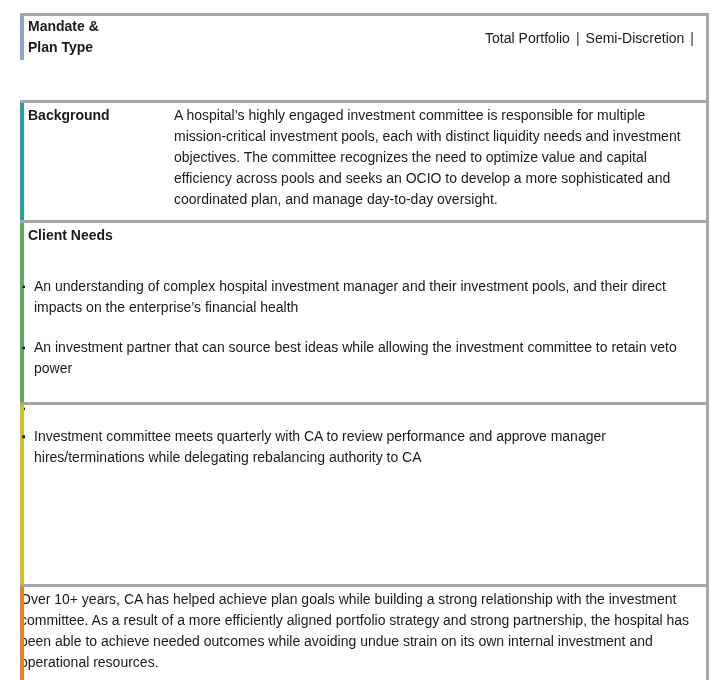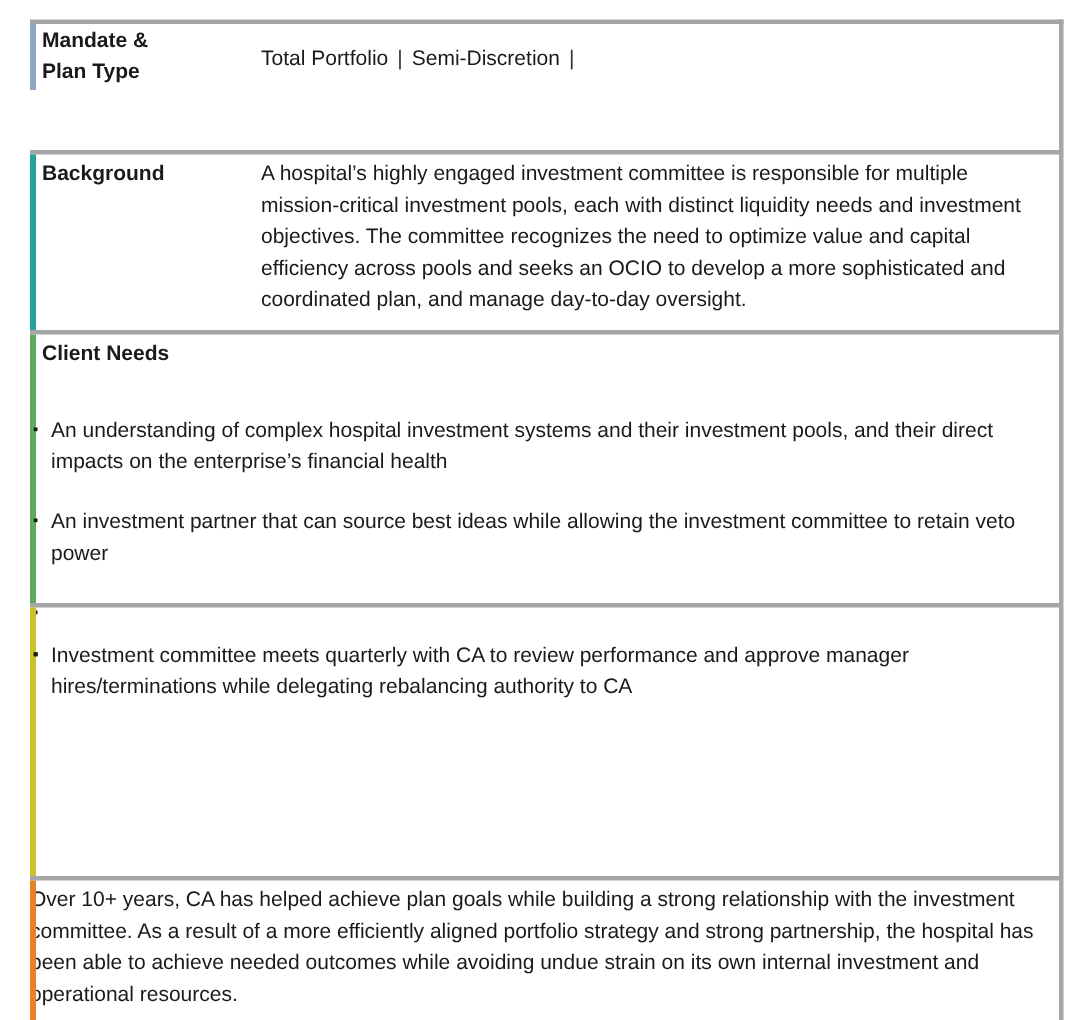--- a/index.html
+++ b/index.html
@@ -5,21 +5,21 @@
     html, body { margin: 0; padding: 0; background: #ffffff; }
     body { width: 726px; height: 680px; position: relative; overflow: hidden;
       font-family: "Liberation Sans", sans-serif; color: #1a1a1a; }
     .table { position: absolute; left: 20px; top: 13px; width: 686px;
       border-top: 3px solid #a6a6a8; border-right: 3px solid #a6a6a8; border-bottom: 3px solid #a6a6a8; }
     .row { display: flex; position: relative; border-top: 3px solid #a6a6a8; gap: 28px; }
     .row:first-child { border-top: none; }
     .row .bar { position: absolute; left: 0; top: 0; bottom: 0; width: 4px; }
     .label { width: 126px; padding-left: 8px; font-weight: bold; font-size: 14px; line-height: 21px;
       padding-top: 2px; box-sizing: border-box; }
-    .content { flex: 1; font-size: 14px; line-height: 21px; padding-top: 2px; padding-right: 6px; }
+    .content { flex: 1; font-size: 14px; line-height: 21px; padding-top: 2px; padding-right: 6px; justify-content: flex-end; }
     .header .label { width: 126px; line-height: 21px; padding-top: 0; padding-bottom: 2px; }
     .header .content { display: flex; align-items: center; padding-top: 0; }
     .para { padding-bottom: 20px; }
     ul { list-style: none; margin: 0; padding: 0; }
     li { position: relative; padding-left: 14px; margin-bottom: 19px; }
     li:last-child { margin-bottom: 17px; }
     .bullet { position: absolute; left: 2px; top: 0; font-size: 10px; }
     .sep { margin: 0 6px; color: #333; }
   </style>
 </head>
@@ -47,21 +47,21 @@
     <div class="content">
       <div class="para">A hospital’s highly engaged investment committee is responsible for multiple mission-critical investment pools, each with distinct liquidity needs and investment objectives.  The committee recognizes the need to optimize value and capital efficiency across pools and seeks an OCIO to develop a more sophisticated and coordinated plan, and manage day-to-day oversight.</div>
     </div>
   </div>
 
   <div class="row" style="height:179px;flex-direction:column;">
     <div class="bar" style="background:#5faa5f;"></div>
     <div class="label">Client Needs</div>
     <div class="content">
       <ul>
-        <li><span class="bullet">▪</span><span>An understanding of complex hospital investment systems and their investment pools, and their direct impacts on the enterprise’s financial health</span></li>
+        <li><span class="bullet">▪</span><span>An understanding of complex hospital investment manager and their investment pools, and their direct impacts on the enterprise’s financial health</span></li>
         <li><span class="bullet">▪</span><span>An investment partner that can source best ideas while allowing the investment committee to retain veto power</span></li>
         <li><span class="bullet">▪</span></li>
       </ul>
     </div>
   </div>
 
   <div class="row" style="height:179px;">
     <div class="bar" style="background:#c9c22a;"></div>
     <div class="content">
       <ul>

